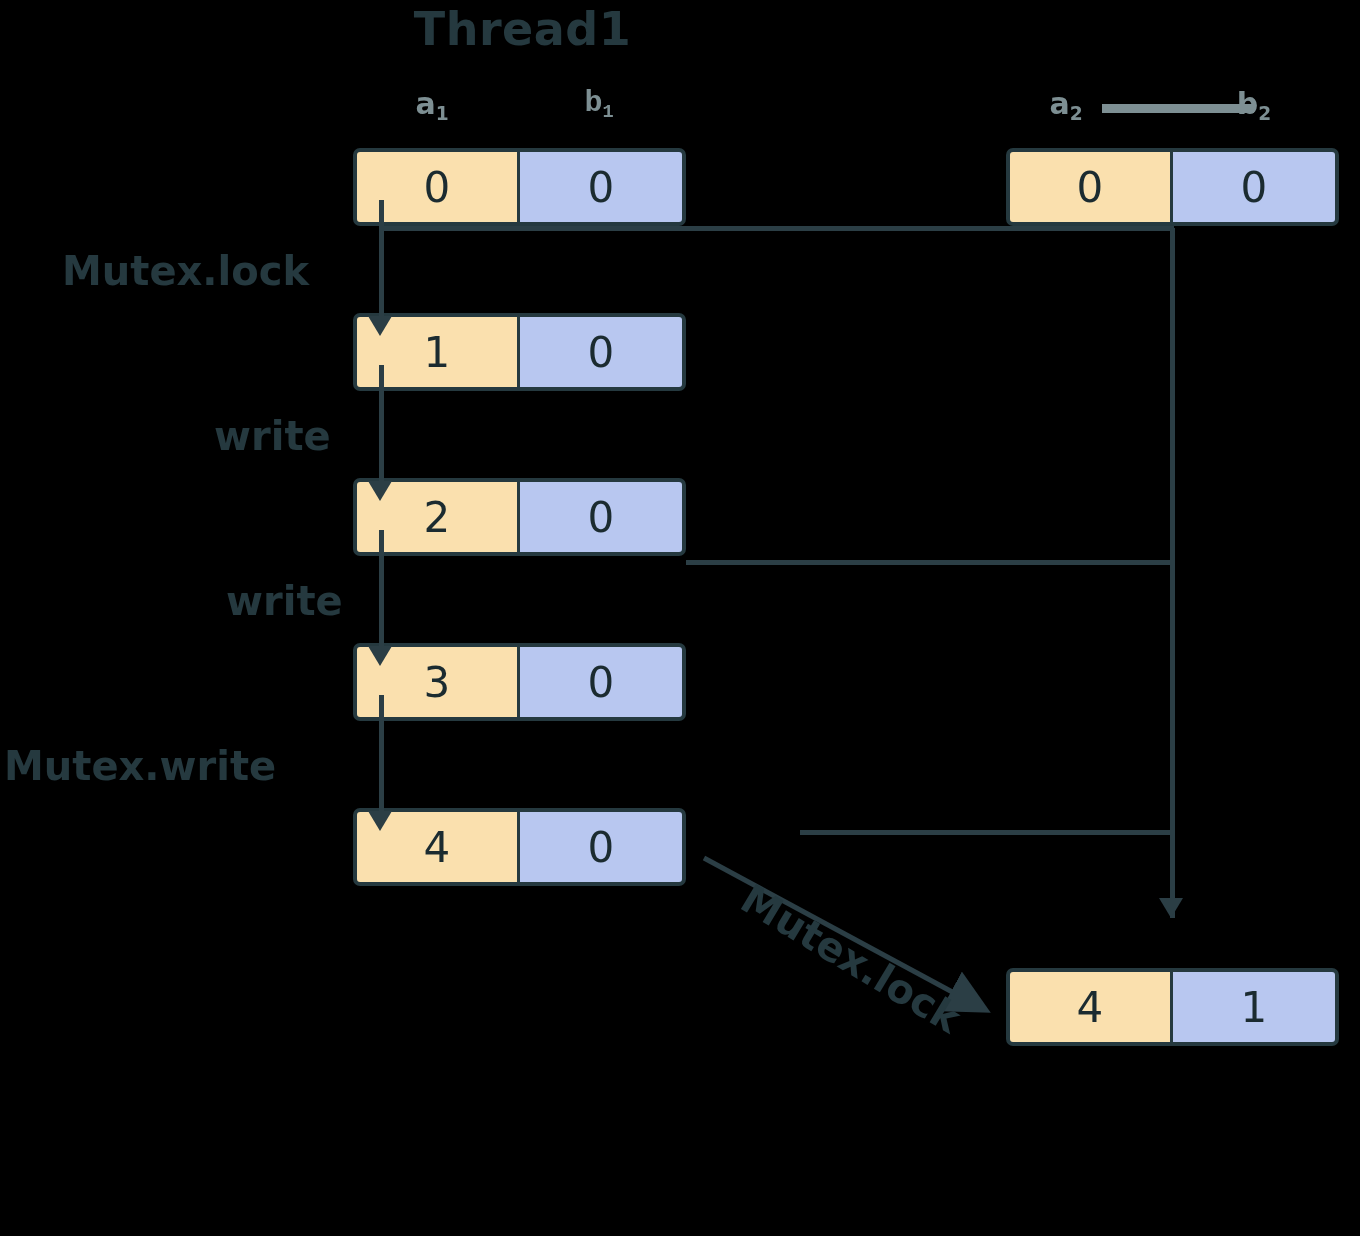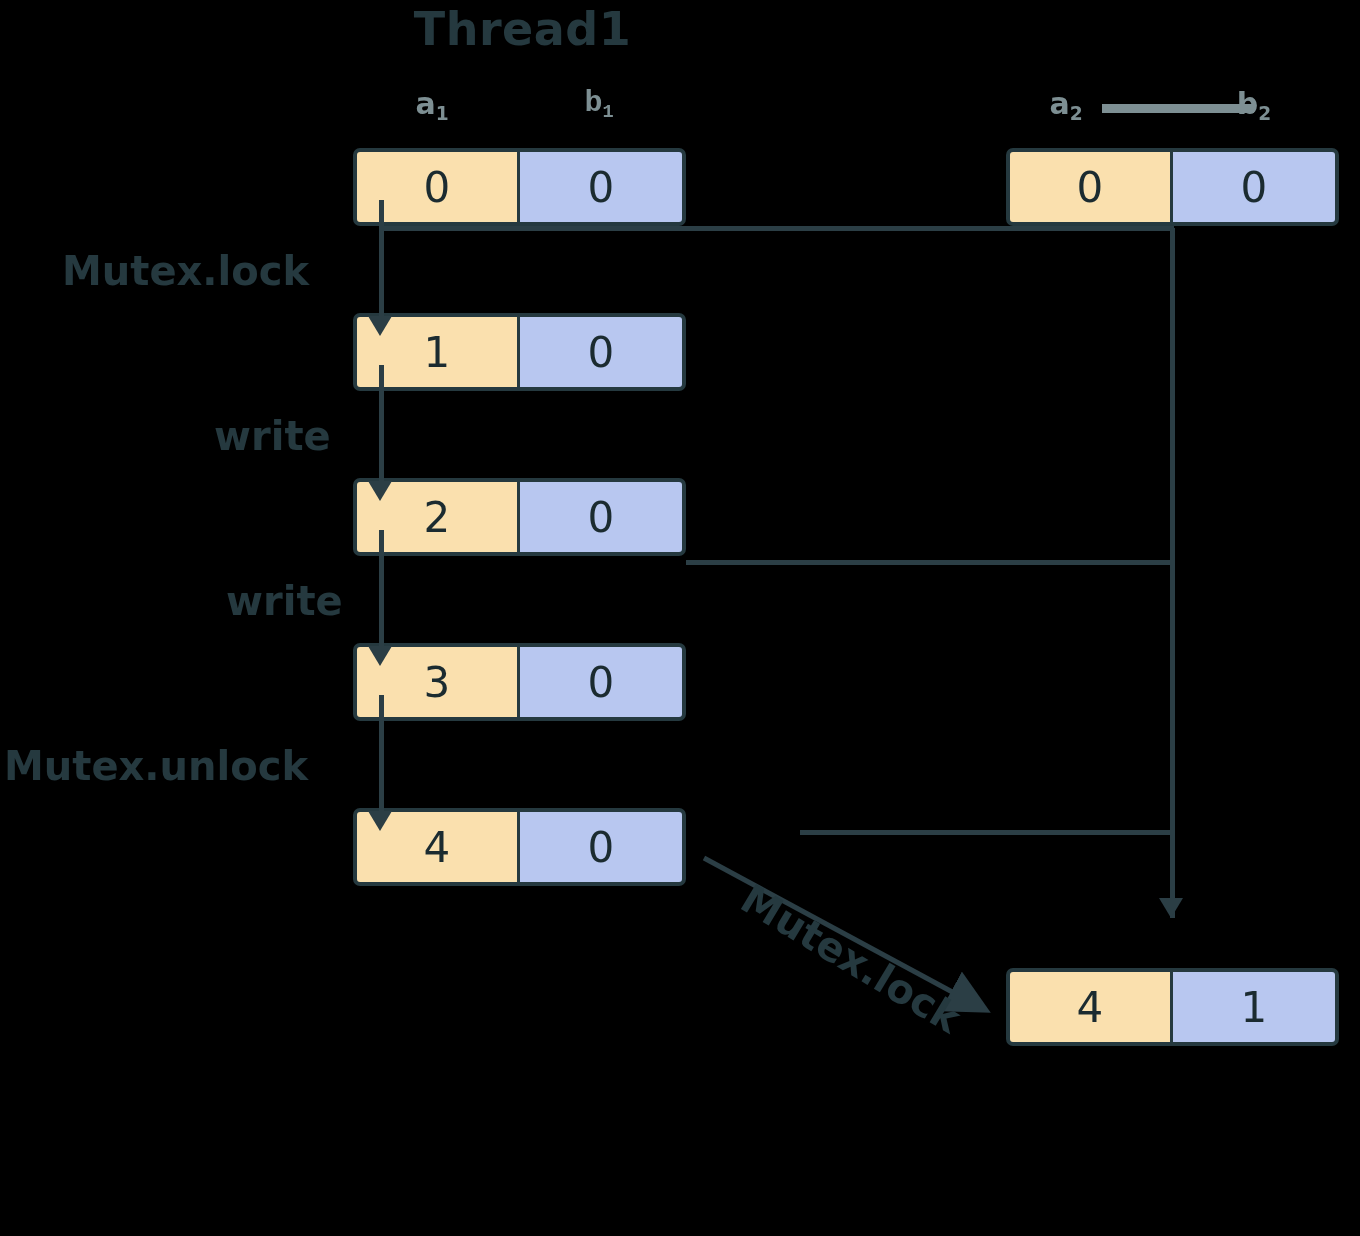--- a/index.html
+++ b/index.html
@@ -211,21 +211,21 @@
 
   <div class="line-h" style="left:379px; top:226px; width:795px;"></div>
 
   <div class="line-h" style="left:686px; top:560px; width:488px;"></div>
 
   <div class="line-h" style="left:800px; top:830px; width:374px;"></div>
 
   <div class="step-label" style="left:62px; top:248px;">Mutex.lock</div>
   <div class="step-label" style="left:214px; top:413px;">write</div>
   <div class="step-label" style="left:226px; top:578px;">write</div>
-  <div class="step-label" style="left:4px; top:743px;">Mutex.unlock</div>
+  <div class="step-label" style="left:4px; top:743px;">Mutex.write</div>
 
   <div class="diag-wrap">
     <svg class="diag-arrow-line" viewBox="0 0 300 190">
       <defs>
         <marker id="dArrow" markerWidth="9" markerHeight="9" refX="7" refY="4.5" orient="auto">
           <path d="M0,0 L9,4.5 L0,9 z" fill="#2b3e45"></path>
         </marker>
       </defs>
       <line x1="4" y1="28" x2="282" y2="178" stroke="#2b3e45" stroke-width="5" marker-end="url(#dArrow)"></line>
     </svg>

